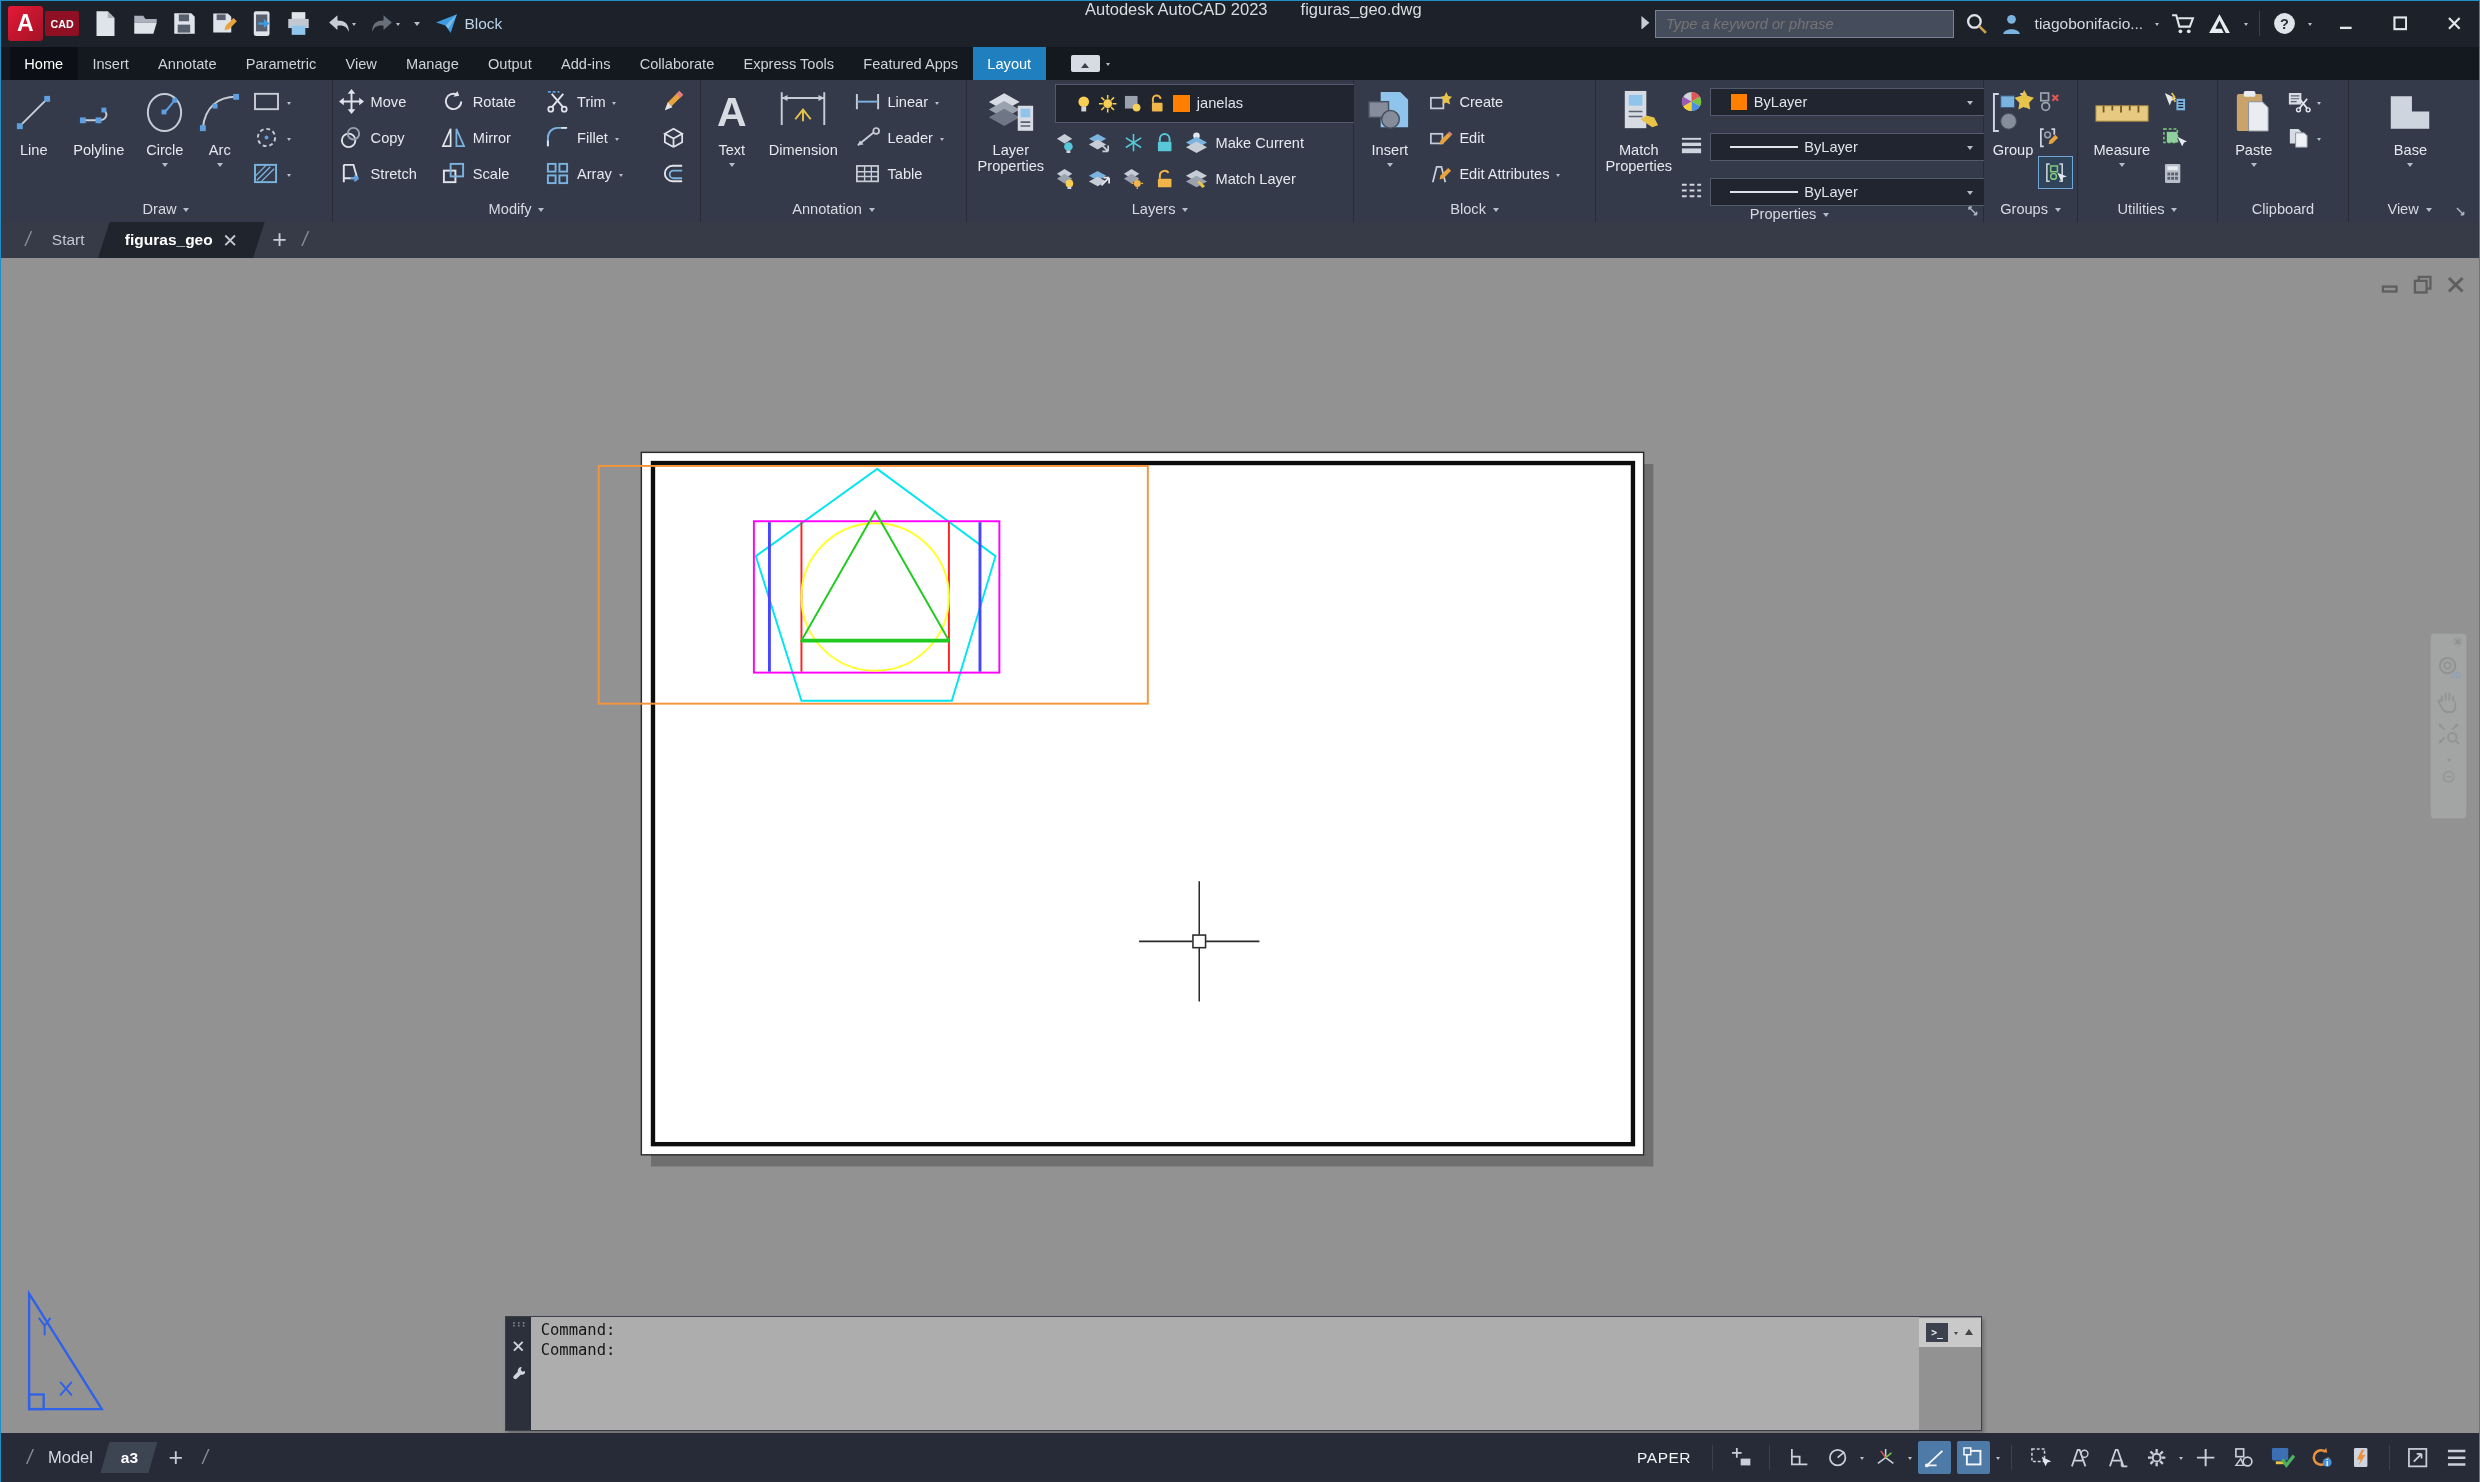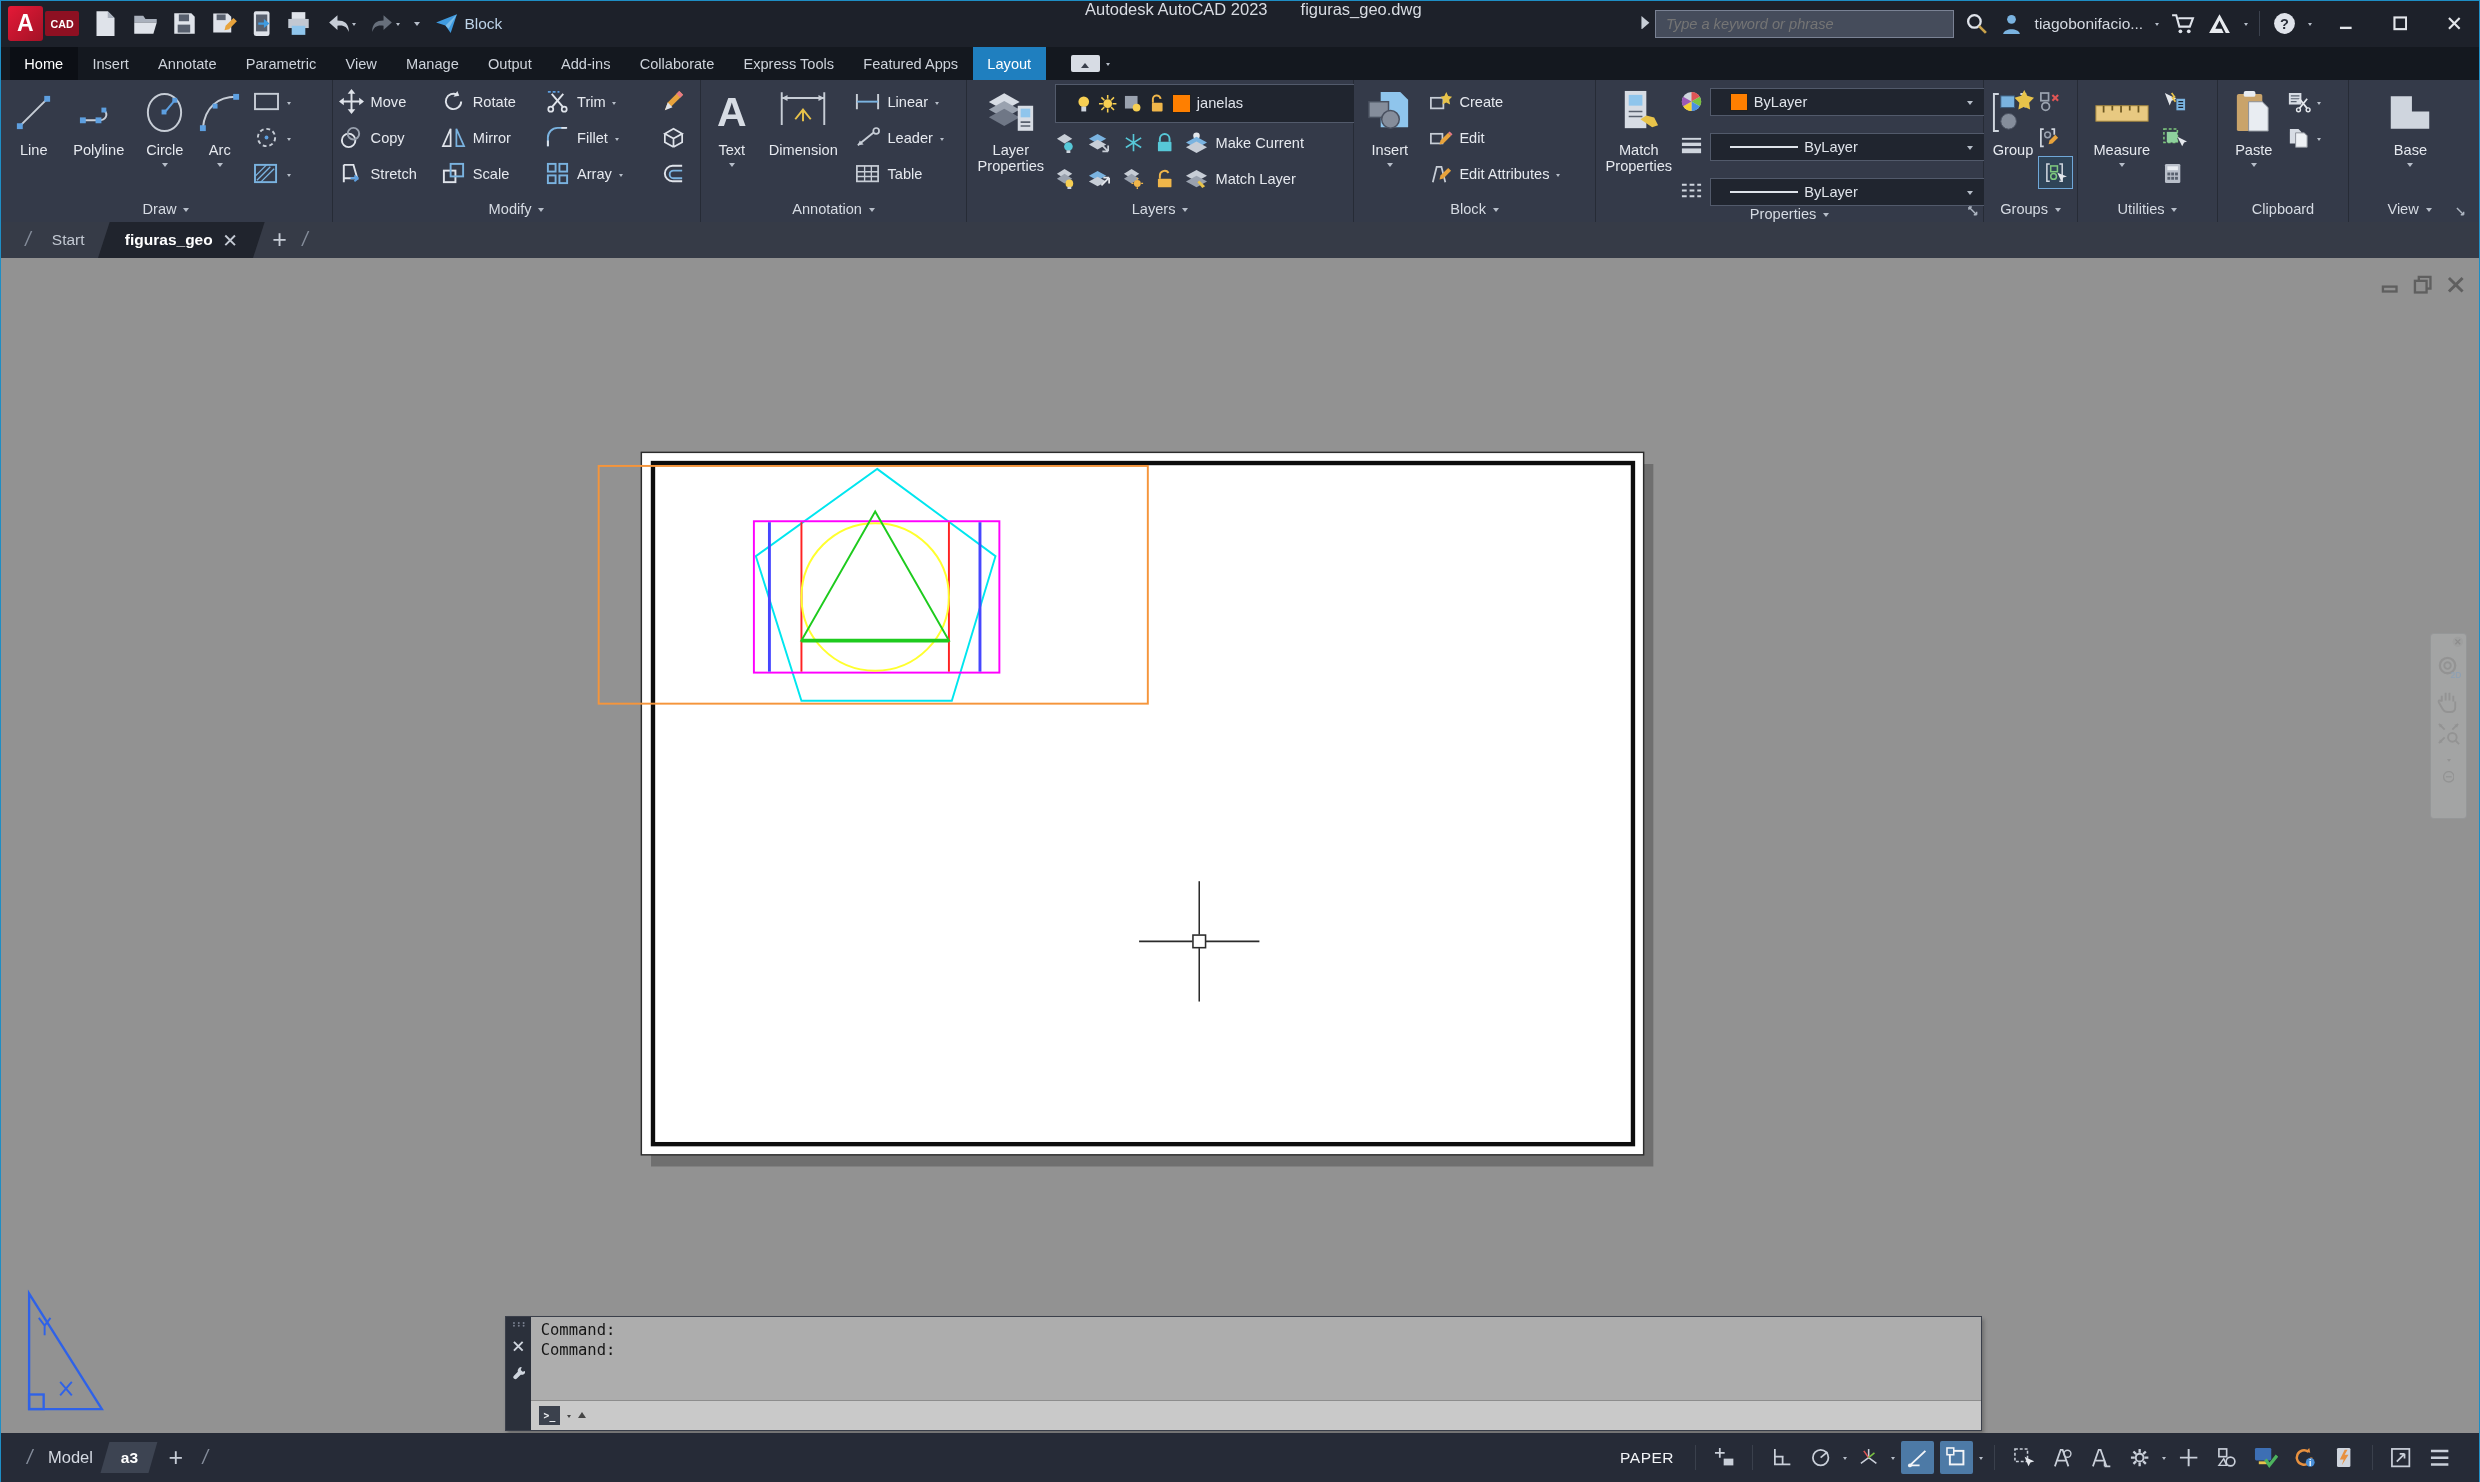--- a/index.html
+++ b/index.html
@@ -56,32 +56,32 @@
   
   .canvas{position:absolute;left:0;top:258px;width:2480px;height:1175px;background:#929292;z-index:1;}
   .dwinctl{position:absolute;left:2379px;top:273px;display:flex;gap:9.7px;z-index:5;}
   .dwb{width:23px;height:23px;display:flex;align-items:center;justify-content:center;}
   
   .navbar{position:absolute;left:2430px;top:633px;width:35px;height:182px;background:rgba(220,222,224,0.28);border:1px solid rgba(120,124,128,0.35);border-radius:3.9px;z-index:5;display:flex;flex-direction:column;align-items:center;padding-top:1.9px;gap:7.8px;opacity:.85;}
   .nvi{opacity:.55;}
   
   .cmdwin{position:absolute;left:505px;top:1316px;width:1475px;height:113px;display:flex;z-index:10;border:1px solid #3a3f4a;box-shadow:1.9px 2.9px 3.9px rgba(0,0,0,.25);}
   .cmdstrip{width:25px;background:#2b303b;display:flex;flex-direction:column;align-items:center;gap:13.6px;padding-top:3.9px;}
-  .cmdmain{flex:1;display:flex;flex-direction:column;}
+  .cmdmain{flex:1;display:flex;flex-direction:row;}
   .cmdhist{flex:1;background:#adadad;padding:2.9px 9.7px;font-family:"DejaVu Sans Mono",monospace;font-size:15.5px;color:#161616;line-height:20.4px;}
   .cmdinput{height:29px;background:#c9c9c9;border-top:1px solid #8d8d8d;display:flex;align-items:center;padding:0 7.8px;gap:6.8px;}
   .cmdinput input{flex:1;background:transparent;border:none;outline:none;font:italic 15.5px "Liberation Sans",sans-serif;color:#4e4e4e;}
   .cmdico{width:21.3px;height:18.4px;background:#3b414d;color:#e8eaee;font:bold 9.7px "DejaVu Sans Mono",monospace;display:flex;align-items:center;justify-content:center;}
   .tup{width:0;height:0;border:4.9px solid transparent;border-bottom:6.8px solid #454545;margin-bottom:5.8px;}
   
   .statusbar{position:absolute;left:0;top:1433px;width:100%;height:49px;background:#262b37;display:flex;align-items:center;z-index:20;}
   .sbleft{display:flex;align-items:center;padding-left:15.5px;font-size:16.5px;color:#d4d9e2;gap:3.9px;}
   .chip{background:#3d4452;transform:skewX(-16deg);padding:5.8px 15.5px;margin:0 7.8px;}
   .chip>span{display:inline-block;transform:skewX(16deg);font-weight:bold;color:#fff;font-size:15.5px;}
-  .sbright{margin-left:auto;display:flex;align-items:center;gap:5.8px;padding-right:24px;}
+  .sbright{margin-left:auto;display:flex;align-items:center;gap:5.8px;padding-right:7px;}
   .sbi{width:33px;height:33px;display:flex;align-items:center;justify-content:center;}
   .paperlbl{color:#f2f4f7;font-size:15.5px;letter-spacing:0.5px;margin-right:9.7px;}
   .sbsep{width:1px;height:25px;background:#3a404c;margin:0 5.8px;}
 </style>
 </head>
 <body>
 
 <div id="app">
 
   <div class="titlebar">

